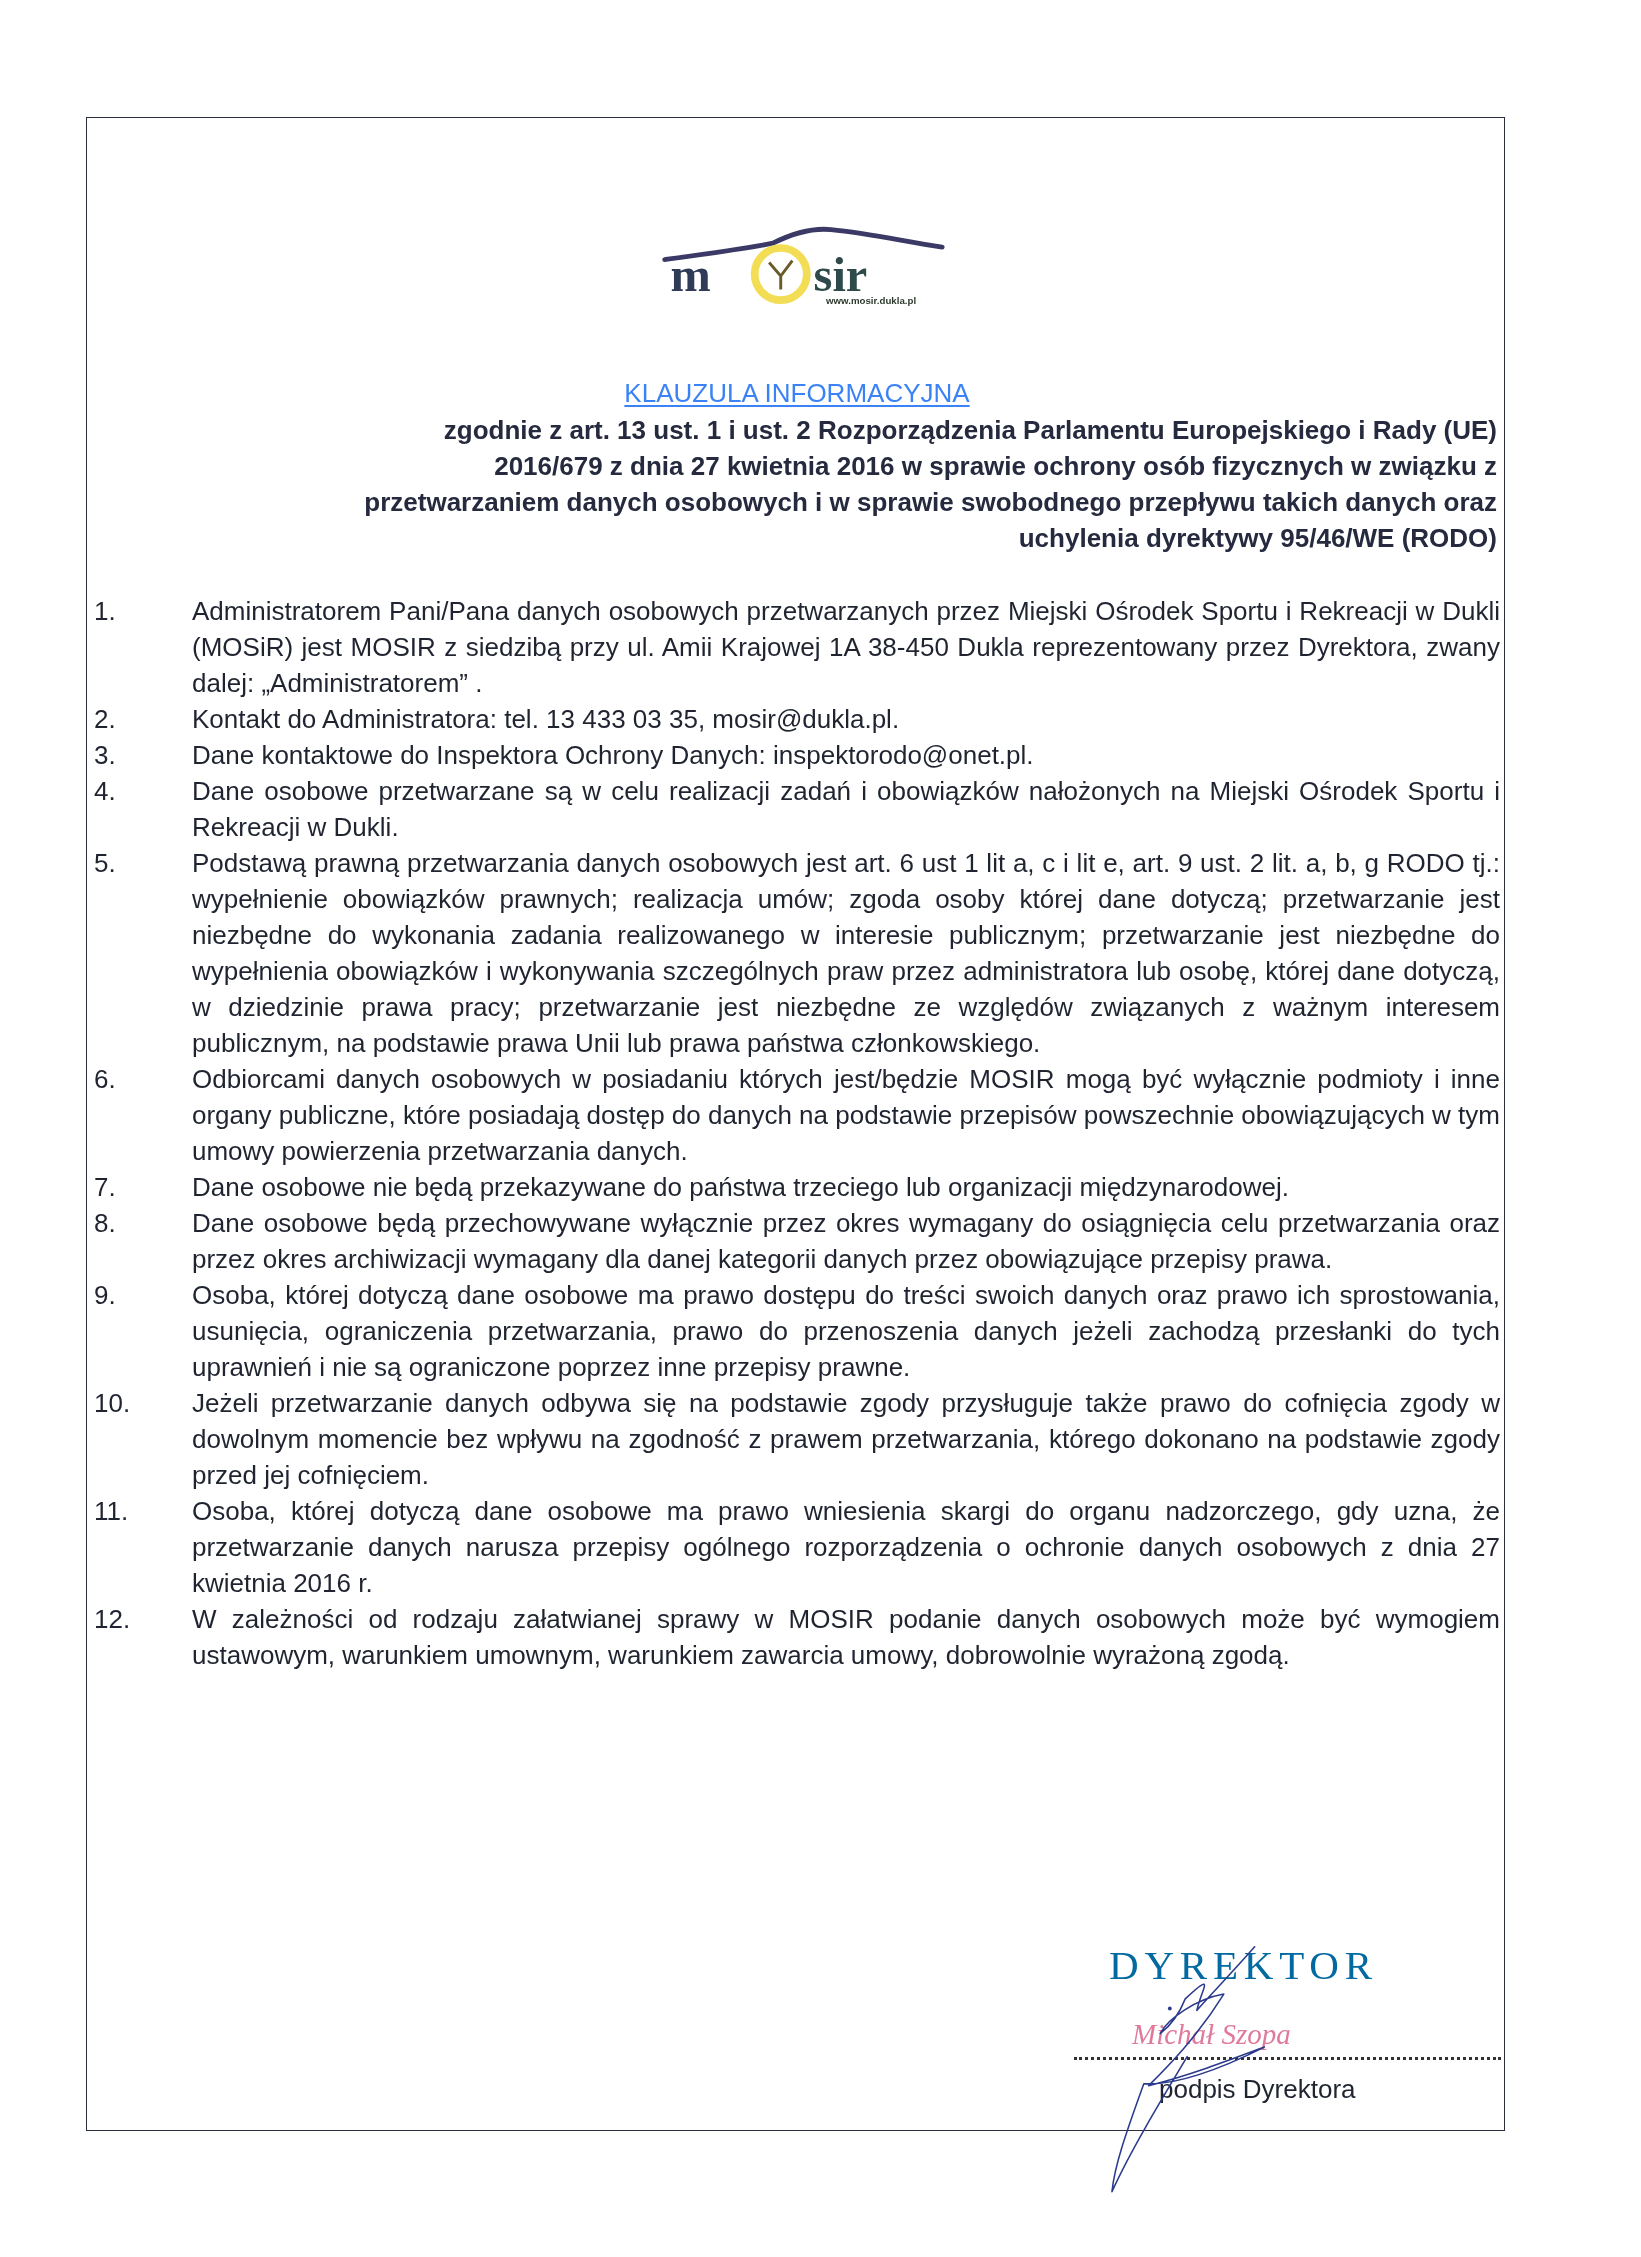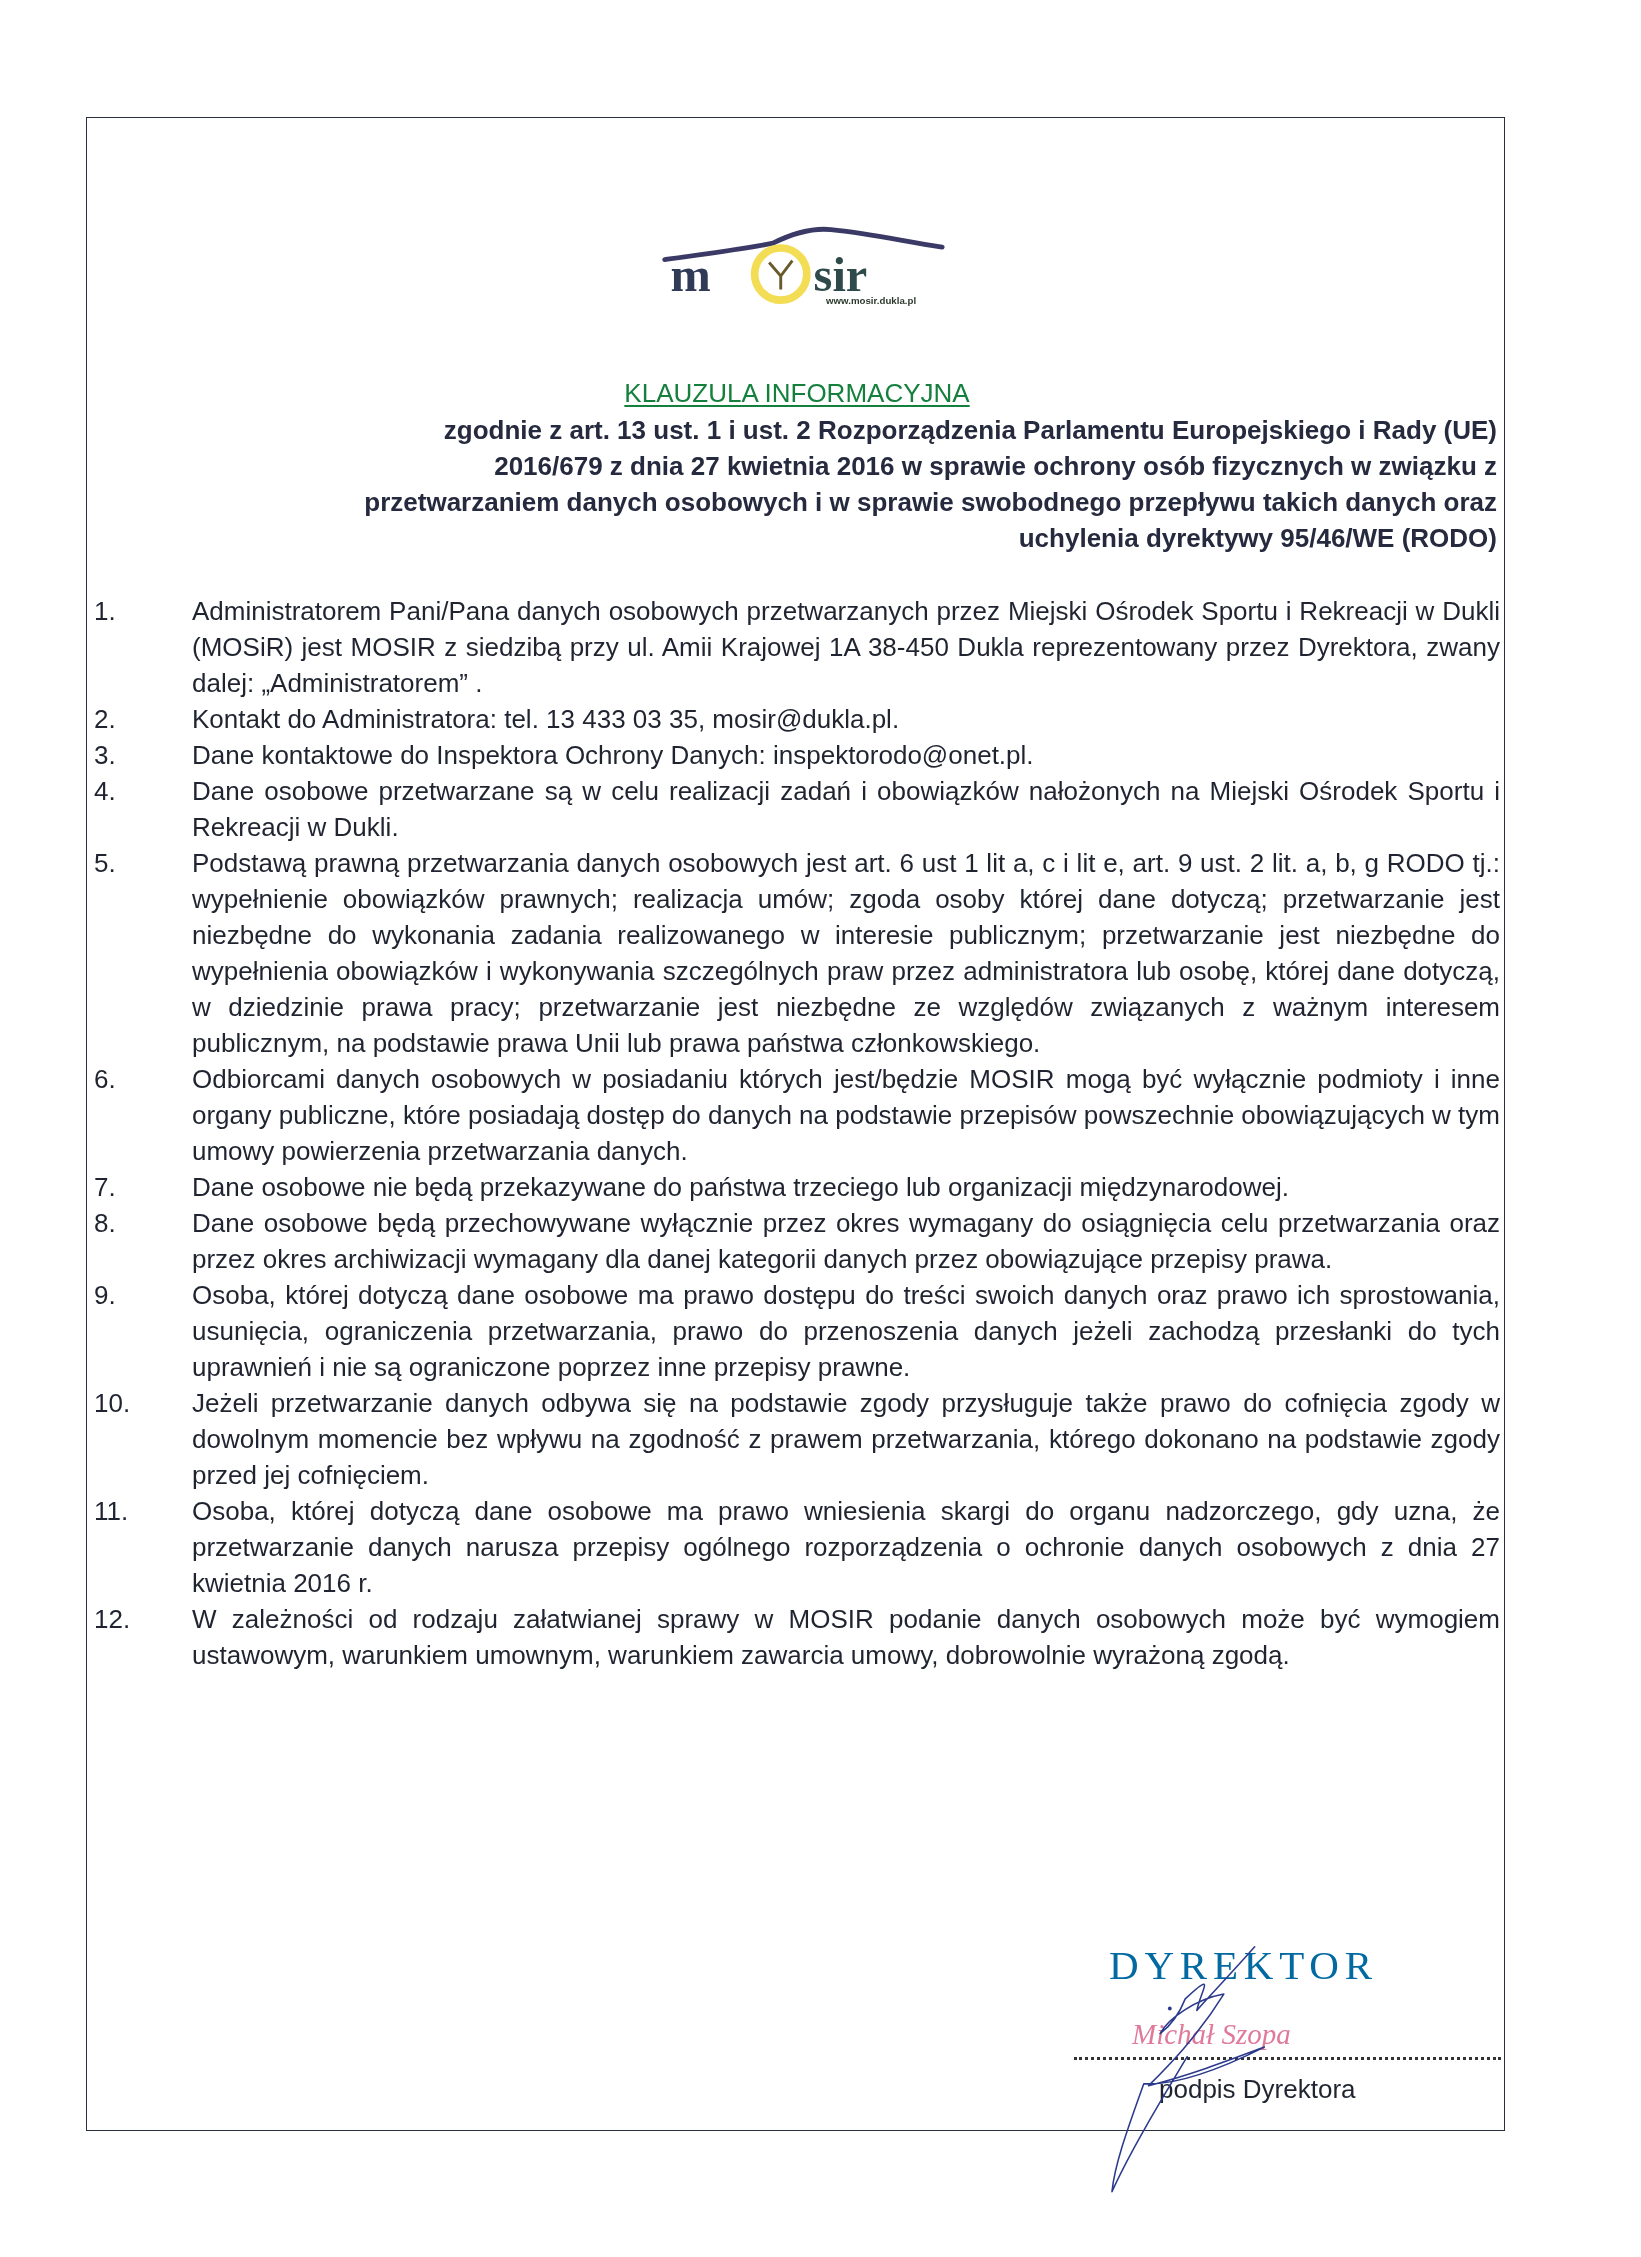--- a/index.html
+++ b/index.html
@@ -4,21 +4,21 @@
 <style>
   html, body { margin: 0; padding: 0; background: #ffffff; }
   body { width: 1641px; height: 2257px; position: relative; overflow: hidden;
          font-family: "Liberation Sans", sans-serif; color: #1f2430; }
   .frame { position: absolute; left: 86px; top: 117px; width: 1419px; height: 2014px;
            border: 1.9px solid #2a2f3d; box-sizing: border-box; }
   .logo { position: absolute; left: 657px; top: 214px; width: 290px; height: 97px; }
   .logo-url { position: absolute; left: 826px; top: 295px; font-size: 9.7px; font-weight: bold; color: #2d3a2e; }
   .header { position: absolute; left: 97px; top: 375px; width: 1400px; text-align: center; }
   .title { font-size: 26px; text-decoration: underline; text-decoration-thickness: 1.9px; text-underline-offset: 2.9px;
-           line-height: 37px; color: #15803d; display: inline-block; }
+           line-height: 37px; color: #3b82f6; display: inline-block; }
   .subtitle { font-size: 26px; font-weight: bold; line-height: 36px; color: #262a3e; text-align: right; }
   .list { position: absolute; left: 94px; top: 593px; width: 1406px; margin: 0; padding: 0; list-style: none; }
   .item { display: flex; font-size: 26px; line-height: 36px; }
   .num { width: 52px; flex: none; }
   .text { flex: 1; text-align: justify; margin-left: 46px; }
   .stamp { position: absolute; left: 1109px; top: 1941px; font-family: "Liberation Serif", serif;
            font-size: 41px; letter-spacing: 5.8px; color: #0369a1; }
   .stamp-name { position: absolute; left: 1132px; top: 2018px; font-family: "Liberation Serif", serif;
            font-style: italic; font-size: 29px; color: #e07a9b; }
   .dots { position: absolute; left: 1074px; top: 2057px; width: 427px; border-bottom: 3.9px dotted #333; }

